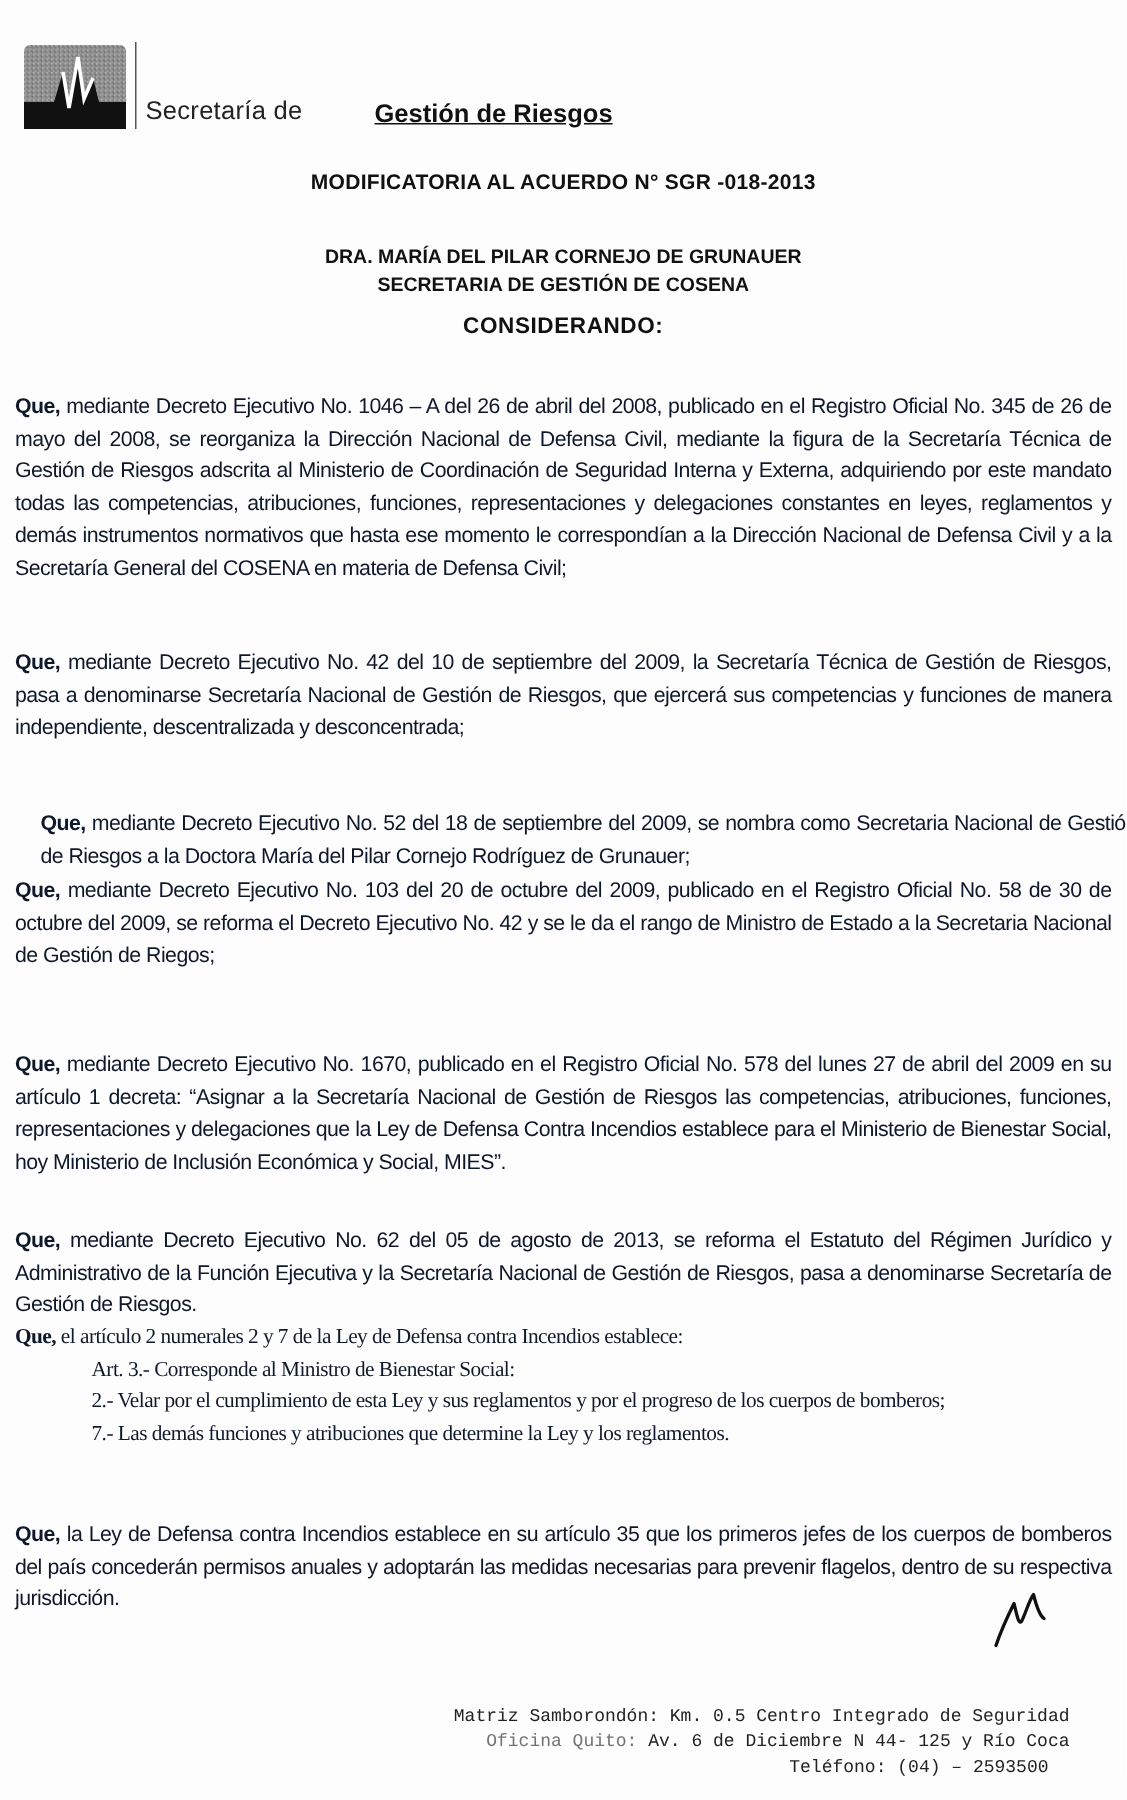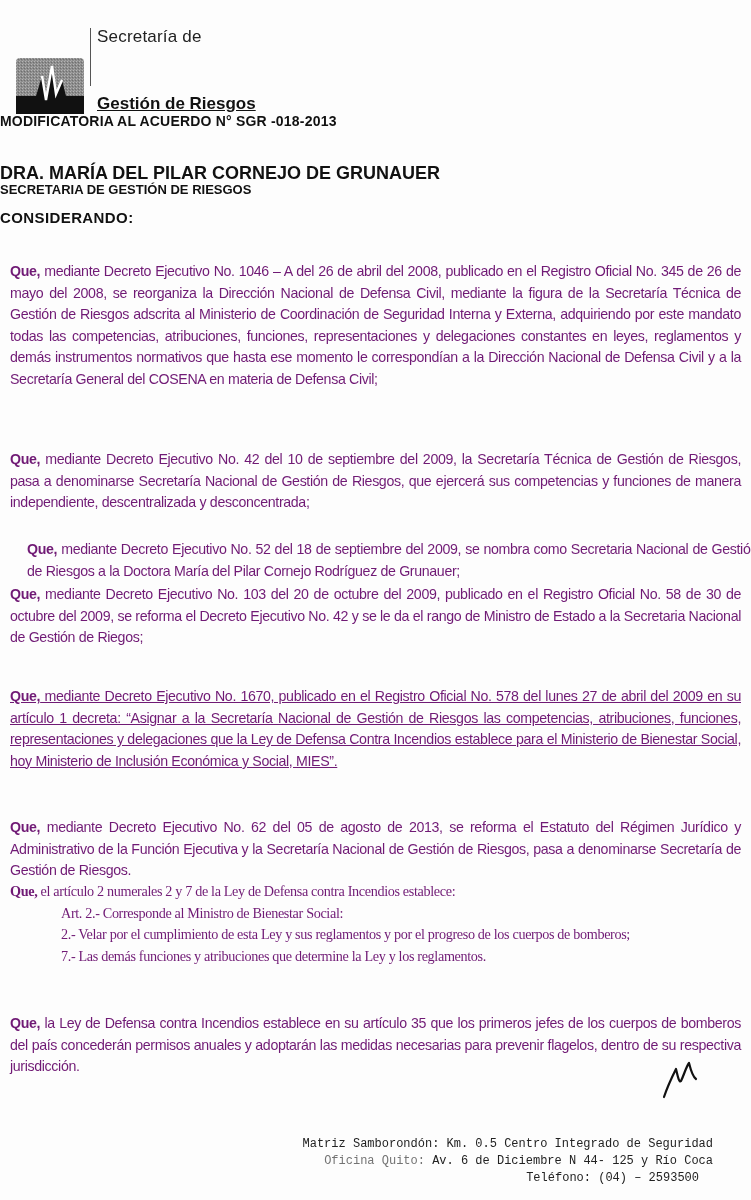--- a/index.html
+++ b/index.html
@@ -38,21 +38,21 @@
     .logo-divider {
       width: 1px;
       height: 58px;
       background: #555;
       margin-left: 6px;
       margin-right: 6px;
       align-self: flex-start;
     }
     .logo-text {
       display: flex;
-      flex-direction: column;
+      flex-direction: row;
       line-height: 1;
       padding-bottom: 2px;
       gap: 48px;
     }
     .logo-line1 {
       font-size: 17px;
       color: #222;
       letter-spacing: 0.2px;
     }
     .logo-line2 {
@@ -60,48 +60,49 @@
       font-weight: bold;
       color: #111;
       margin-top: 2px;
       text-decoration: underline;
     }
     
     .heading {
       position: absolute;
       left: 0;
       width: 751px;
+      text-align: center;
       font-weight: bold;
       color: #111;
       font-family: "Liberation Sans", sans-serif;
     }
     .h-title { top: 113px; font-size: 14px; letter-spacing: 0.2px; }
-    .h-name { top: 163px; font-size: 18px; }
+    .h-name { top: 163px; font-size: 13px; }
     .h-role { top: 182px; font-size: 13px; }
     .h-considerando { top: 209px; font-size: 15px; letter-spacing: 0.4px; }
 
     
     .body-text {
       position: absolute;
       left: 10px;
       width: 731px;
       font-size: 14.2px;
       line-height: 21.6px;
       text-align: justify;
       font-family: "Liberation Sans", sans-serif;
       letter-spacing: -0.35px;
       word-spacing: 0px;
-      color: #701a75;
+      color: #0f172a;
     }
     .body-text .lead { font-weight: bold; }
     .p1 { top: 261px; }
-    .p2 { top: 432px; margin-top: 17px; }
+    .p2 { top: 432px; }
     .p3 { top: 539px; margin-left: 17px; }
     .p4 { top: 584px; }
-    .p5 { top: 686px; text-decoration: underline; }
+    .p5 { top: 700px; }
     .p6 { top: 817px; }
     .p7 { top: 881px; font-family: Liberation Serif, serif; }
     .p8 { top: 1013px; }
     .indent {
       display: block;
       padding-left: 51px;
     }
     
     .signature {
       position: absolute;
@@ -147,21 +148,21 @@
     </div>
     <div class="logo-divider"></div>
     <div class="logo-text">
       <span class="logo-line1">Secretaría de</span>
       <span class="logo-line2">Gestión de Riesgos</span>
     </div>
   </div>
 
   <div class="heading h-title">MODIFICATORIA AL ACUERDO N° SGR -018-2013</div>
   <div class="heading h-name">DRA. MARÍA DEL PILAR CORNEJO DE GRUNAUER</div>
-  <div class="heading h-role">SECRETARIA DE GESTIÓN DE RIESGOS</div>
+  <div class="heading h-role">SECRETARIA DE GESTIÓN DE COSENA</div>
   <div class="heading h-considerando">CONSIDERANDO:</div>
 
   <div class="body-text p1">
     <span class="lead">Que,</span><span> mediante Decreto Ejecutivo No. 1046 – A del 26 de abril del 2008, publicado en el Registro Oficial No. 345 de 26 de mayo del 2008, se reorganiza la Dirección Nacional de Defensa Civil, mediante la figura de la Secretaría Técnica de Gestión de Riesgos adscrita al Ministerio de Coordinación de Seguridad Interna y Externa, adquiriendo por este mandato todas las competencias, atribuciones, funciones, representaciones y delegaciones constantes en leyes, reglamentos y demás instrumentos normativos que hasta ese momento le correspondían a la Dirección Nacional de Defensa Civil y a la Secretaría General del COSENA en materia de Defensa Civil;</span>
   </div>
   <div class="body-text p2">
     <span class="lead">Que,</span><span> mediante Decreto Ejecutivo No. 42 del 10 de septiembre del 2009, la Secretaría Técnica de Gestión de Riesgos, pasa a denominarse Secretaría Nacional de Gestión de Riesgos, que ejercerá sus competencias y funciones de manera independiente, descentralizada y desconcentrada;</span>
   </div>
   <div class="body-text p3">
     <span class="lead">Que,</span><span> mediante Decreto Ejecutivo No. 52 del 18 de septiembre del 2009, se nombra como Secretaria Nacional de Gestión de Riesgos a la Doctora María del Pilar Cornejo Rodríguez de Grunauer;</span>
@@ -170,21 +171,21 @@
     <span class="lead">Que,</span><span> mediante Decreto Ejecutivo No. 103 del 20 de octubre del 2009, publicado en el Registro Oficial No. 58 de 30 de octubre del 2009, se reforma el Decreto Ejecutivo No. 42 y se le da el rango de Ministro de Estado a la Secretaria Nacional de Gestión de Riegos;</span>
   </div>
   <div class="body-text p5">
     <span class="lead">Que,</span><span> mediante Decreto Ejecutivo No. 1670, publicado en el Registro Oficial No. 578 del lunes 27 de abril del 2009 en su artículo 1 decreta: “Asignar a la Secretaría Nacional de Gestión de Riesgos las competencias, atribuciones, funciones, representaciones y delegaciones que la Ley de Defensa Contra Incendios establece para el Ministerio de Bienestar Social, hoy Ministerio de Inclusión Económica y Social, MIES”.</span>
   </div>
   <div class="body-text p6">
     <span class="lead">Que,</span><span> mediante Decreto Ejecutivo No. 62 del 05 de agosto de 2013, se reforma el Estatuto del Régimen Jurídico y Administrativo de la Función Ejecutiva y la Secretaría Nacional de Gestión de Riesgos, pasa a denominarse Secretaría de Gestión de Riesgos.</span>
   </div>
   <div class="body-text p7">
     <span class="lead">Que,</span><span> el artículo 2 numerales 2 y 7 de la Ley de Defensa contra Incendios establece:</span>
-    <span class="indent">Art. 2.- Corresponde al Ministro de Bienestar Social:</span>
+    <span class="indent">Art. 3.- Corresponde al Ministro de Bienestar Social:</span>
     <span class="indent">2.- Velar por el cumplimiento de esta Ley y sus reglamentos y por el progreso de los cuerpos de bomberos;</span>
     <span class="indent">7.- Las demás funciones y atribuciones que determine la Ley y los reglamentos.</span>
   </div>
   <div class="body-text p8">
     <span class="lead">Que,</span><span>  la Ley de Defensa contra Incendios  establece en su artículo 35 que los primeros jefes de los cuerpos de bomberos del país concederán permisos anuales y adoptarán las medidas necesarias para prevenir flagelos, dentro de su respectiva jurisdicción.</span>
   </div>
 
   <div class="signature">
     <svg width="50" height="44" viewBox="0 0 50 44">
       <path d="M4 42 C 8 30, 12 22, 16 14 C 18 22, 19 28, 21 26 C 24 20, 26 12, 29 8 C 31 16, 33 22, 36 24" fill="none" stroke="#111" stroke-width="2.2" stroke-linecap="round" stroke-linejoin="round"></path>

